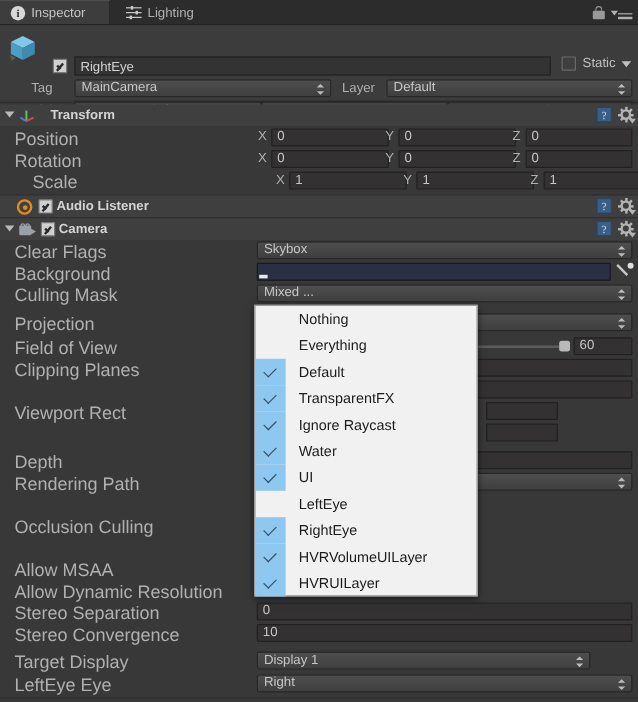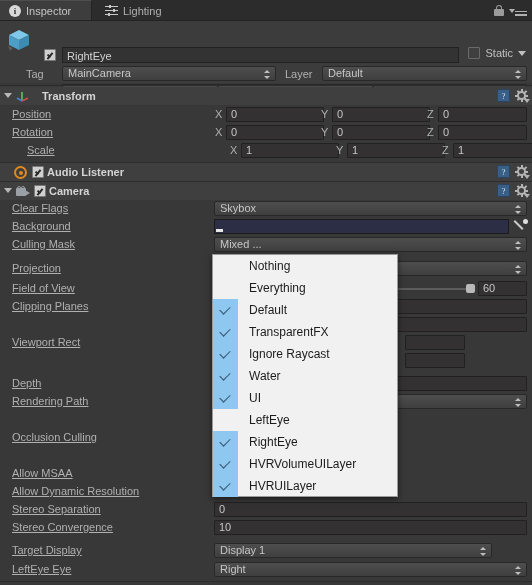--- a/index.html
+++ b/index.html
@@ -95,21 +95,21 @@
   .audioico{position:absolute;width:13px;height:13px;border:2px solid #e08a1e;border-radius:50%;box-sizing:border-box;background:#3f3f3f;}
   .audioico:after{content:"";position:absolute;left:2.5px;top:2.5px;width:4px;height:4px;background:#e08a1e;border-radius:50%;}
   .camico{position:absolute;width:15px;height:11px;}
   .camico .bd{position:absolute;left:0;top:2px;width:10px;height:8px;background:#9aa0a6;border-radius:1px;}
   .camico .ln{position:absolute;left:9px;top:3.5px;width:0;height:0;border-top:3px solid transparent;border-bottom:3px solid transparent;border-left:5px solid #9aa0a6;}
   .camico .r1{position:absolute;left:1px;top:0;width:4px;height:4px;border:1.5px solid #9aa0a6;border-radius:50%;box-sizing:border-box;background:#3f3f3f;}
   .camico .r2{position:absolute;left:5px;top:0;width:4px;height:4px;border:1.5px solid #9aa0a6;border-radius:50%;box-sizing:border-box;background:#3f3f3f;}
 
   
   .prow{position:absolute;left:0;width:532px;height:18px;}
-  .plabel{position:absolute;left:12px;top:2px;font-size:11px;color:#b0b0b0;white-space:nowrap;text-decoration:underline;}
+  .plabel{position:absolute;left:12px;top:2px;font-size:15px;color:#b0b0b0;white-space:nowrap;}
   .field{position:absolute;height:15px;box-sizing:border-box;background:#333132;border:1px solid #212121;
          color:#c6c6c6;font-size:11px;line-height:13px;padding:0 4px;border-radius:1px;}
   .axl{position:absolute;font-size:11px;color:#b0b0b0;top:2px;}
 
   .swatch{position:absolute;height:15px;border:1px solid #1b1b1b;box-sizing:border-box;}
   .swatch .alpha{position:absolute;left:1px;bottom:1px;width:7px;height:3px;background:#e8e8e8;}
   .eyedrop{position:absolute;width:14px;height:14px;}
   .eyedrop .st{position:absolute;left:1px;top:1px;width:12px;height:2px;background:#c9c9c9;transform:rotate(45deg);transform-origin:left top;}
   .eyedrop .tp{position:absolute;right:0;top:0;width:5px;height:5px;background:#dedede;border-radius:50%;}
 

